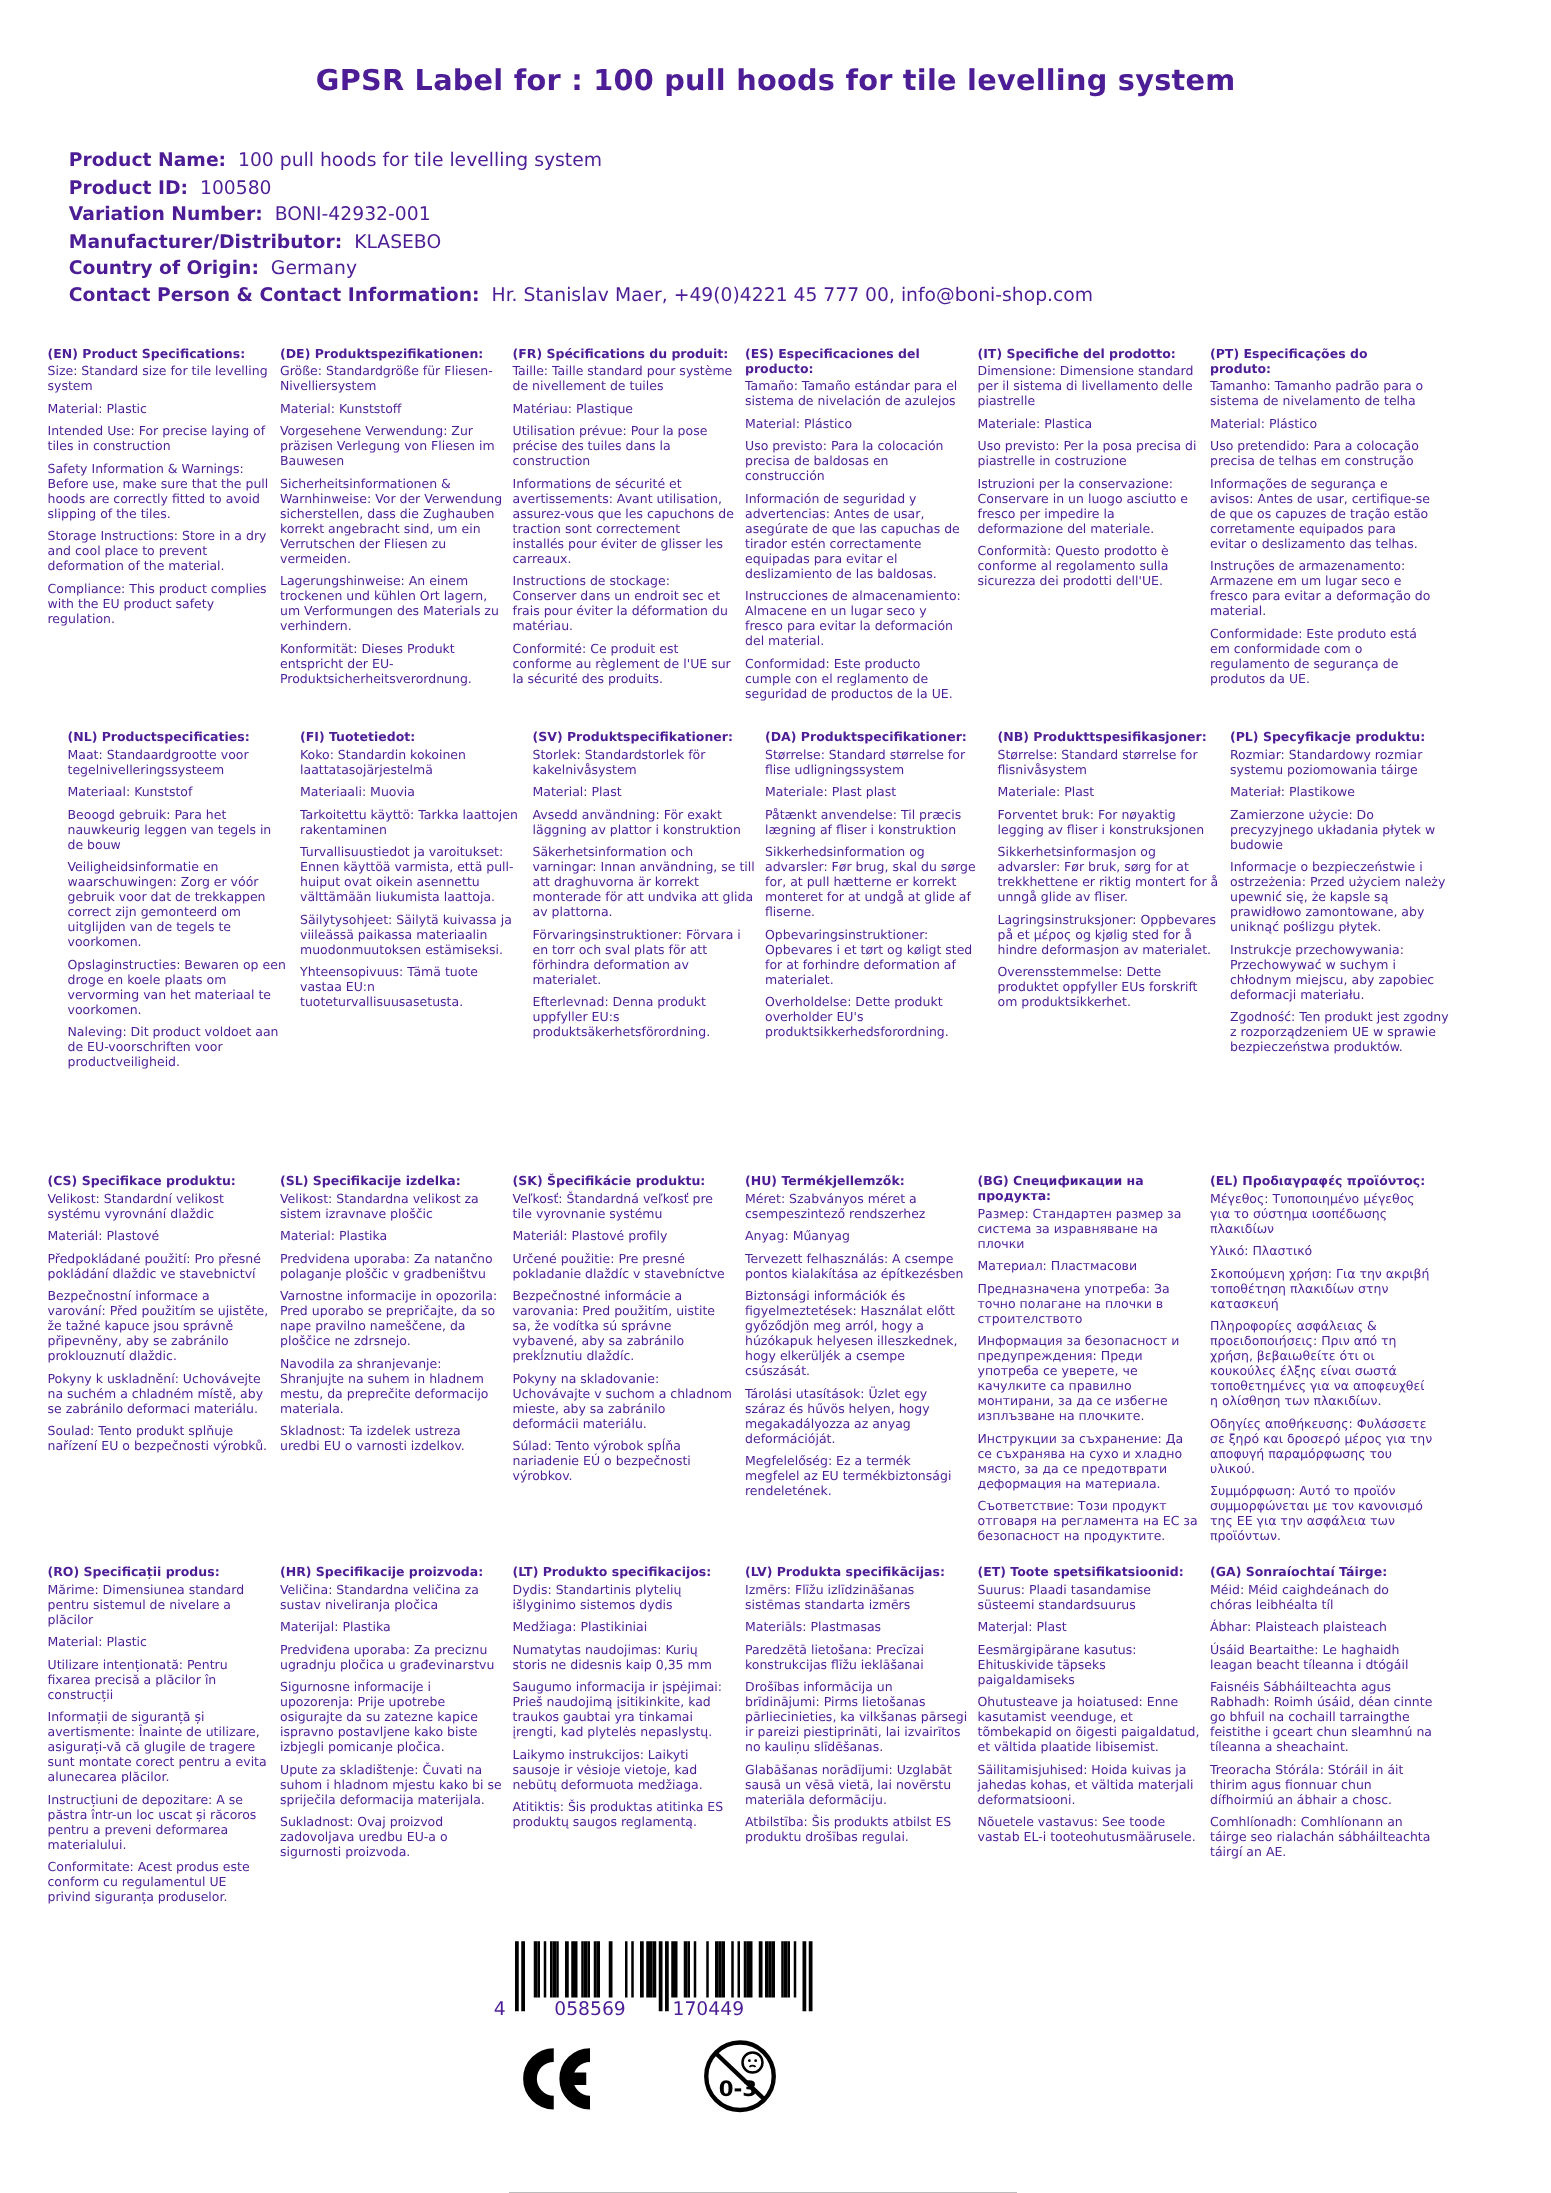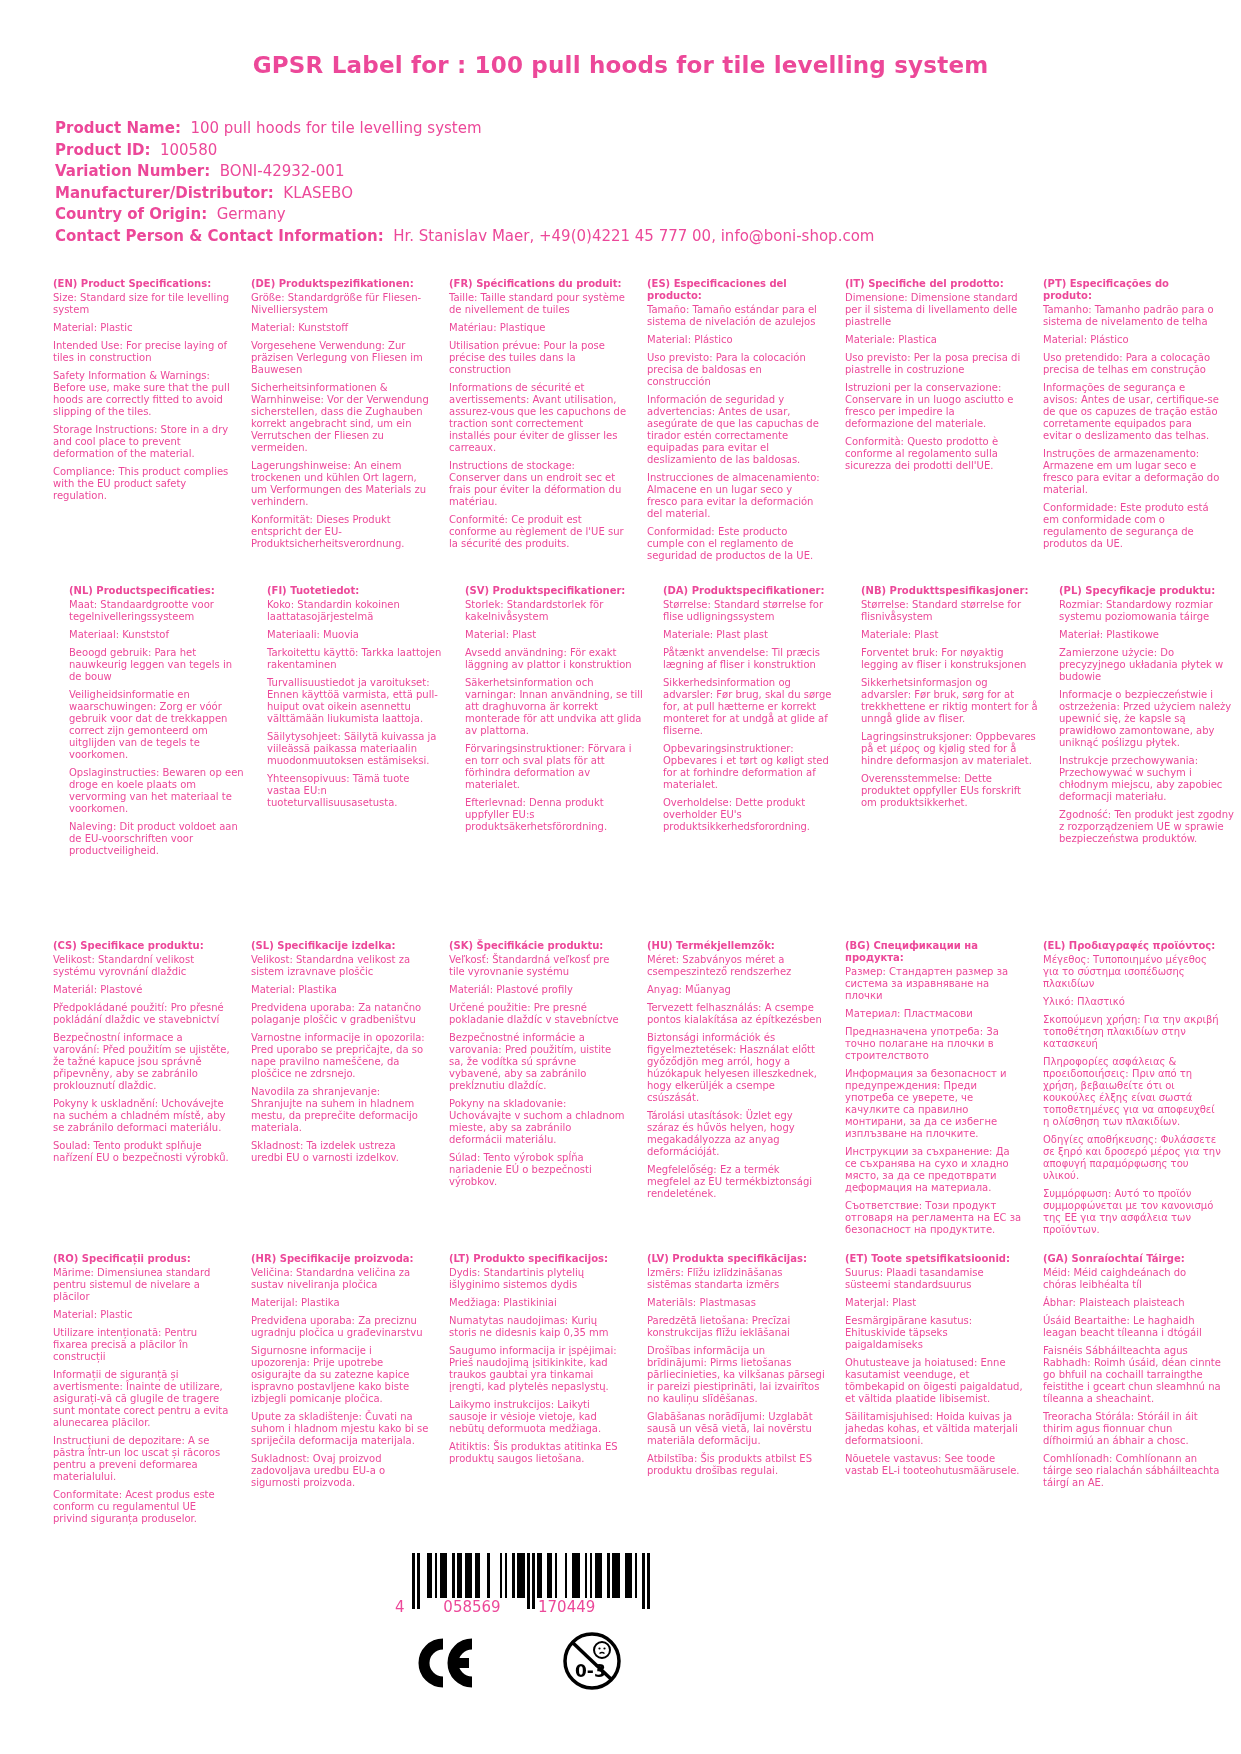--- a/index.html
+++ b/index.html
@@ -1,30 +1,30 @@
 <!DOCTYPE html>
 <html><head>
 <meta charset="utf-8">
 <style>
   html,body{margin:0;padding:0;background:#888;}
   .page{
     position:relative;width:1241px;height:1754px;background:#ffffff;
-    font-family:"DejaVu Sans","Liberation Sans",sans-serif;color:#ec4899;
+    font-family:"DejaVu Sans","Liberation Sans",sans-serif;color:#4c1d95;
     margin:0 auto;overflow:hidden;
   }
   .title{
     position:absolute;top:52px;left:0;right:0;text-align:center;
     font-size:23px;font-weight:bold;letter-spacing:.2px;
   }
   .product-info{position:absolute;left:55px;top:118px;font-size:15px;line-height:21.5px;}
   .info-label{font-weight:bold;}
   .info-value{font-weight:normal;}
   .lang-row{
-    position:absolute;left:53px;width:1130px;
-    display:grid;grid-template-columns:repeat(6,178px);column-gap:20px;
+    position:absolute;left:38px;width:1130px;
+    display:grid;grid-template-columns:repeat(6,178px);column-gap:8px;
     align-items:start;
   }
   #lang-row-0{top:278px;}
   #lang-row-1{top:585px;margin-left:16px;}
   #lang-row-2{top:940px;}
   #lang-row-3{top:1253px;}
   .lang-block{font-size:10px;line-height:12px;}
   .lang-heading{font-weight:bold;font-size:10px;margin:0 0 2px 0;}
   .spec-par{margin:0 0 6px 0;}
   
@@ -242,21 +242,21 @@
         <p class="spec-par">Upute za skladištenje: Čuvati na suhom i hladnom mjestu kako bi se spriječila deformacija materijala.</p>
         <p class="spec-par">Sukladnost: Ovaj proizvod zadovoljava uredbu EU-a o sigurnosti proizvoda.</p>
       </div>
       <div class="lang-block">
         <div class="lang-heading">(LT) Produkto specifikacijos:</div>
         <p class="spec-par">Dydis: Standartinis plytelių išlyginimo sistemos dydis</p>
         <p class="spec-par">Medžiaga: Plastikiniai</p>
         <p class="spec-par">Numatytas naudojimas: Kurių storis ne didesnis kaip 0,35 mm</p>
         <p class="spec-par">Saugumo informacija ir įspėjimai: Prieš naudojimą įsitikinkite, kad traukos gaubtai yra tinkamai įrengti, kad plytelės nepaslystų.</p>
         <p class="spec-par">Laikymo instrukcijos: Laikyti sausoje ir vėsioje vietoje, kad nebūtų deformuota medžiaga.</p>
-        <p class="spec-par">Atitiktis: Šis produktas atitinka ES produktų saugos lietošana.</p>
+        <p class="spec-par">Atitiktis: Šis produktas atitinka ES produktų saugos reglamentą.</p>
       </div>
       <div class="lang-block">
         <div class="lang-heading">(LV) Produkta specifikācijas:</div>
         <p class="spec-par">Izmērs: Flīžu izlīdzināšanas sistēmas standarta izmērs</p>
         <p class="spec-par">Materiāls: Plastmasas</p>
         <p class="spec-par">Paredzētā lietošana: Precīzai konstrukcijas flīžu ieklāšanai</p>
         <p class="spec-par">Drošības informācija un brīdinājumi: Pirms lietošanas pārliecinieties, ka vilkšanas pārsegi ir pareizi piestiprināti, lai izvairītos no kauliņu slīdēšanas.</p>
         <p class="spec-par">Glabāšanas norādījumi: Uzglabāt sausā un vēsā vietā, lai novērstu materiāla deformāciju.</p>
         <p class="spec-par">Atbilstība: Šis produkts atbilst ES produktu drošības regulai.</p>
       </div>

